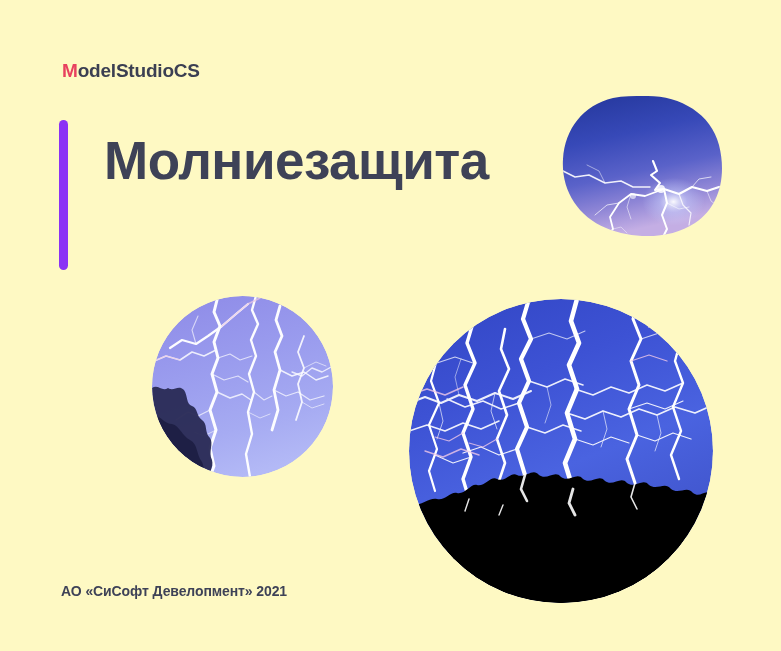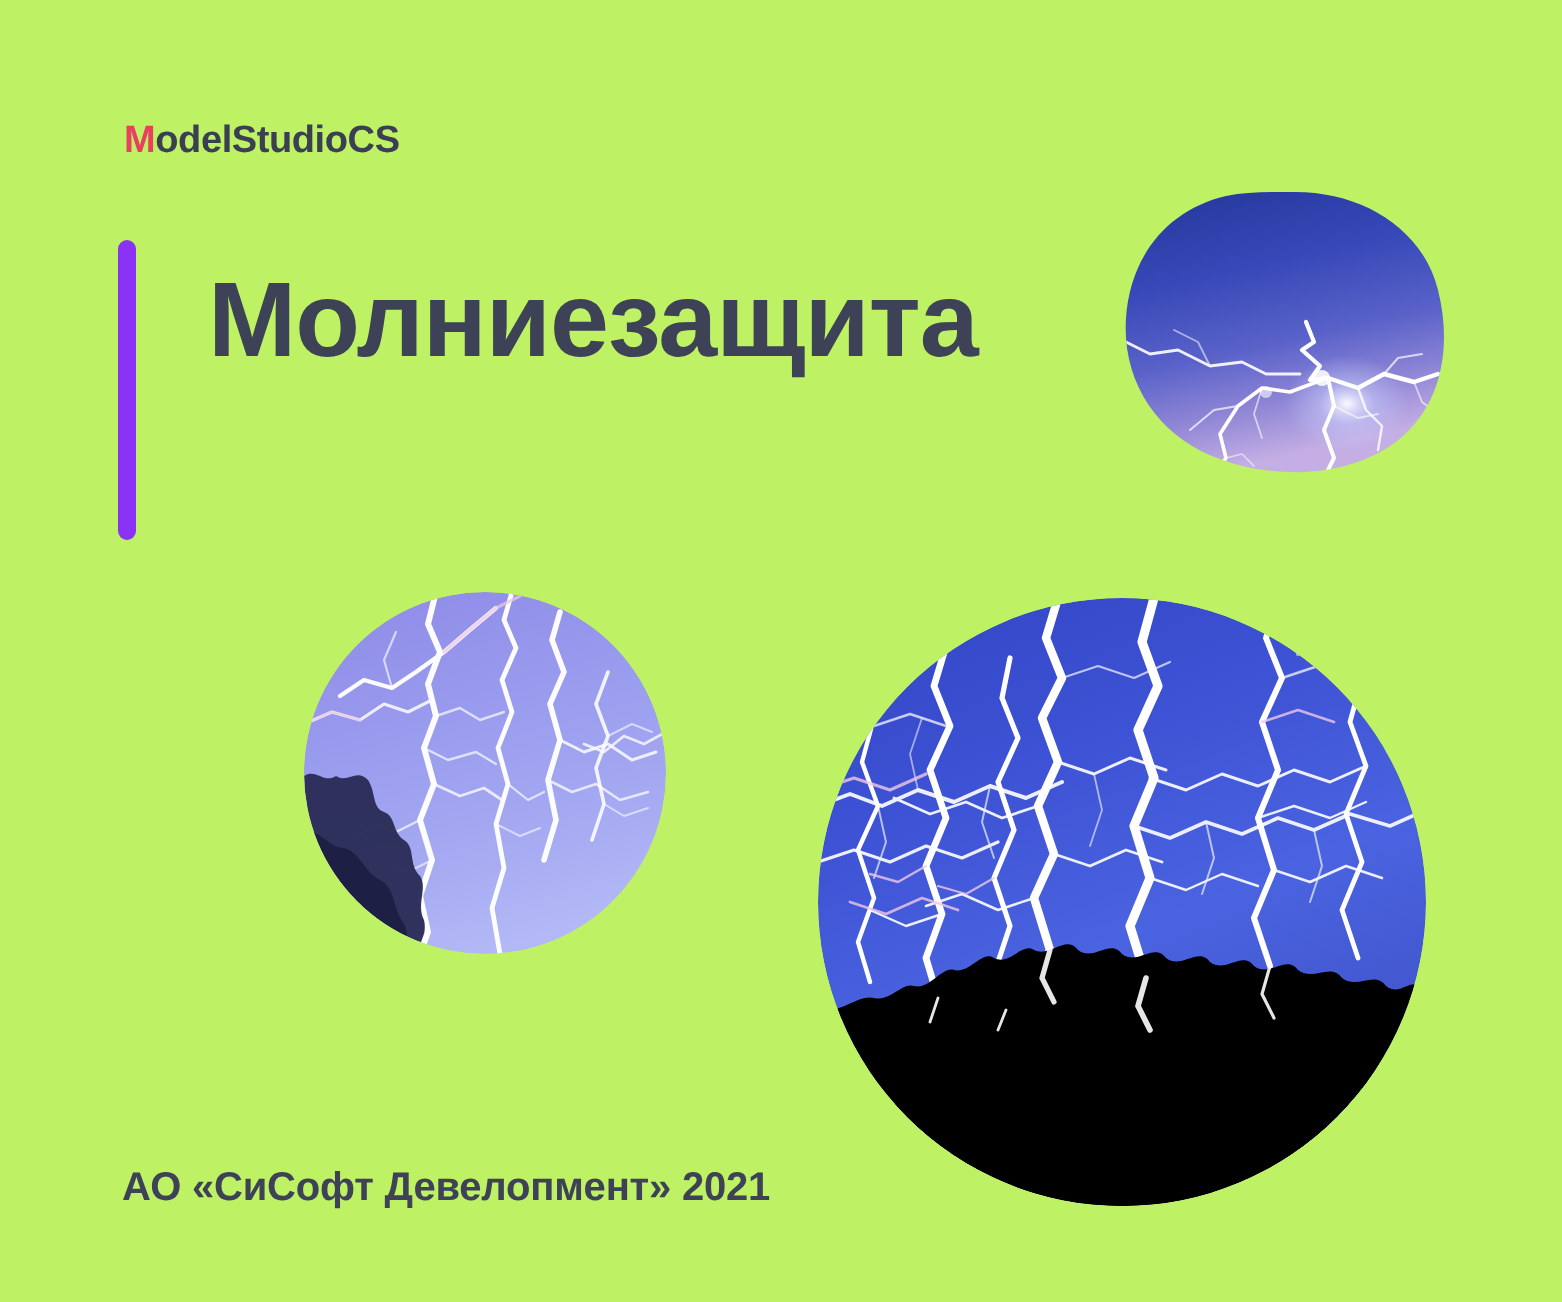--- a/index.html
+++ b/index.html
@@ -9,21 +9,21 @@
     background: #ffffff;
   }
   body {
     font-family: "Liberation Sans", sans-serif;
     -webkit-font-smoothing: antialiased;
   }
   .slide {
     position: relative;
     width: 781px;
     height: 651px;
-    background: #bef264;
+    background: #fef9c3;
     overflow: hidden;
   }
 
   
   .logo {
     position: absolute;
     left: 62px;
     top: 61px;
     font-size: 19px;
     font-weight: bold;
@@ -63,21 +63,21 @@
     line-height: 1.05;
     color: #3e4257;
     white-space: nowrap;
   }
 
   
   .footer {
     position: absolute;
     left: 61px;
     top: 583px;
-    font-size: 20px;
+    font-size: 14px;
     font-weight: bold;
     color: #3e4257;
     letter-spacing: -0.1px;
     white-space: nowrap;
   }
 
   
   .photo {
     position: absolute;
     overflow: hidden;

